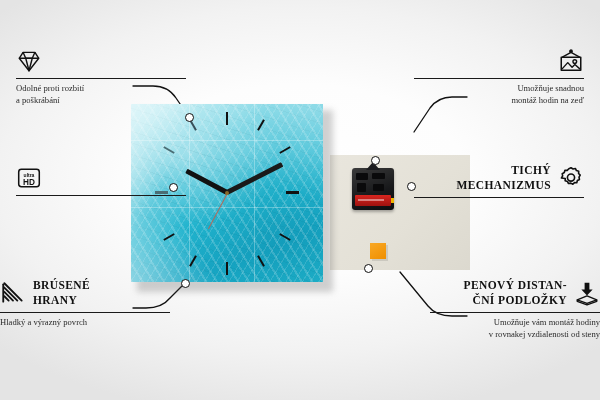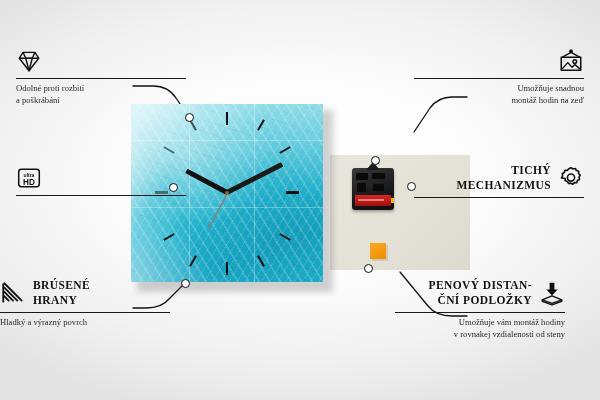--- a/index.html
+++ b/index.html
@@ -234,21 +234,21 @@
       <span class="ico">
         <svg viewBox="0 0 24 24" fill="none" stroke="#111" stroke-width="1.5" stroke-linejoin="round">
           <path d="M12 2.6l1.9 1.1 2.1-.5 1 1.9 2.1.6-.1 2.1 1.5 1.5-1.1 1.9.4 2.1-1.9 1-.6 2.1-2.1-.1-1.5 1.5-1.9-1.1-2.1.4-1-1.9-2.1-.6.1-2.1L3.2 12l1.1-1.9-.4-2.1 1.9-1 .6-2.1 2.1.1L10 3.5z"></path>
           <circle cx="12" cy="11.6" r="3.3"></circle>
         </svg>
       </span>
     </div>
     <div class="rule"></div>
   </div>
 
-  <div class="feat right" style="left:395px;top:278px;">
+  <div class="feat right" style="left:430px;top:278px;">
     <div class="head">
       <span class="title">PENOVÝ DISTAN-
 ČNÍ PODLOŽKY</span>
       <span class="ico">
         <svg viewBox="0 0 24 24" fill="none" stroke="#111" stroke-width="1.3" stroke-linejoin="round">
           <path d="M9.8 2.5h4.4v6.3h3L12 14.2 6.8 8.8h3z" fill="#111" stroke="none"></path>
           <path d="M12 14.6 3 18.3l9 3.2 9-3.2z"></path>
           <path d="M3 18.3v1.4l9 3.2 9-3.2v-1.4"></path>
         </svg>
       </span>

